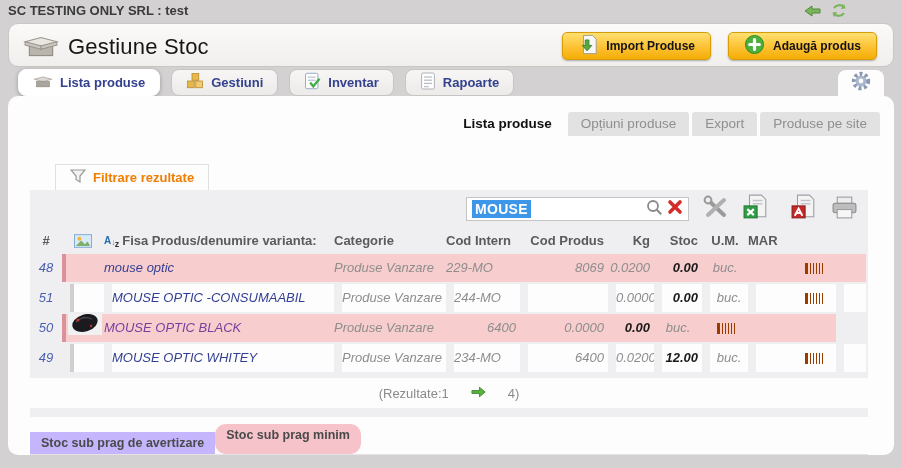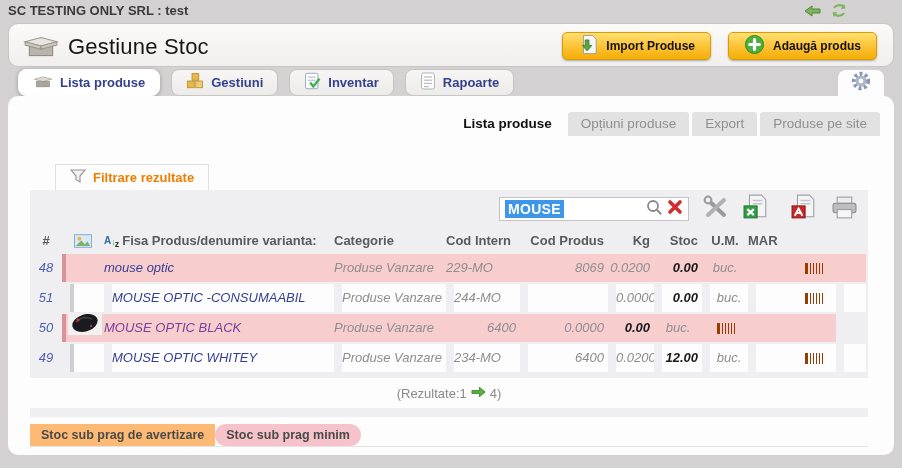--- a/index.html
+++ b/index.html
@@ -61,21 +61,21 @@
     position:absolute; left:47px; top:68px; height:26px; padding:0 14px;
     border:1px solid #e2dfdd; border-bottom:none; background:#fdfdfd;
     display:flex; gap:7px; align-items:center;
     color:#f07d00; font-weight:bold; font-size:13px; cursor:pointer;
   }
 
   
   .grid-area { position:absolute; left:22px; top:94px; width:838px; height:227px; background:#efeef0; }
   .search-row { height:38px; display:flex; align-items:center; justify-content:flex-end; gap:14px; padding-right:10px; }
   .searchbox {
-    width:190px; height:24px; background:#fff; border:1px solid #c4c4c4;
+    width:223px; height:24px; background:#fff; border:1px solid #c4c4c4;
     display:flex; align-items:center; padding:8px 5px; gap:4px; cursor:text;
   }
   .sel-text { background:#3d96e8; color:#fff; font-weight:bold; font-size:14px; padding:1px 3px; letter-spacing:0.3px; }
   .searchbox .spacer { flex:1; }
   .tool-icon { cursor:pointer; display:block; }
   .pdf-gap { margin-left:8px; }
 
   .thead, .trow {
     display:grid;
     grid-template-columns:32px 42px 230px 112px 74px 88px 46px 48px 46px 88px 30px;
@@ -96,26 +96,26 @@
   .trow.pink .c-img { border-left-color:#da9298; }
   .c-num { color:#4a5fb0; text-align:center; }
   .p-name { color:#333f92; cursor:pointer; }
   .p-name.visited { color:#7a3e9d; }
   .gray { color:#8e8e8e; }
   .stoc { font-weight:bold; color:#1a1a1a; }
   .c-bar { display:flex !important; align-items:center; justify-content:flex-end; padding-right:12px; }
   .bc { width:19px; height:11px;
         background:repeating-linear-gradient(90deg,#9a3b00 0 1px,transparent 1px 3px);
         border-left:2px solid #9a3b00; }
-  .results { height:30px; margin-top:6px; background:#fdfdfd; display:flex; align-items:center; justify-content:center; gap:4px; color:#8a8a8a; font-size:13px; }
+  .results { height:30px; margin-top:6px; background:#fdfdfd; display:flex; align-items:center; justify-content:center; gap:22px; color:#8a8a8a; font-size:13px; }
 
   
   .legend { position:absolute; left:22px; top:328px; width:838px; display:flex; border-bottom:1px solid #e4e2e2; }
   .chip { font-size:12.5px; font-weight:bold; color:#4a4a4a; padding:4px 11px; }
-  .chip.warn { background:#fdba74; }
+  .chip.warn { background:#c4b5fd;margin-top:8px; }
   .chip.min  { background:#f7c3ca;border-radius:11px; }
 
   .sort-az { display:inline-flex; align-items:center; line-height:1; margin-right:1px; }
   .sort-az .a { color:#2b6cb0; font-weight:bold; font-size:10px; }
   .sort-az .ar { color:#3fae49; font-size:9px; margin:3px -1px 0 0; }
   .sort-az .z { color:#333; font-size:9px; margin-top:6px; font-weight:bold; }
 </style>
 </head>
 <body>
 

